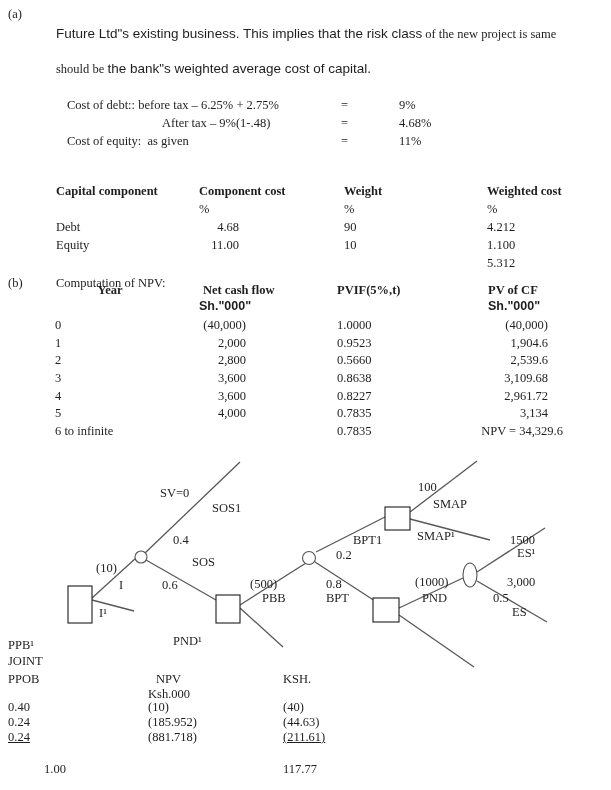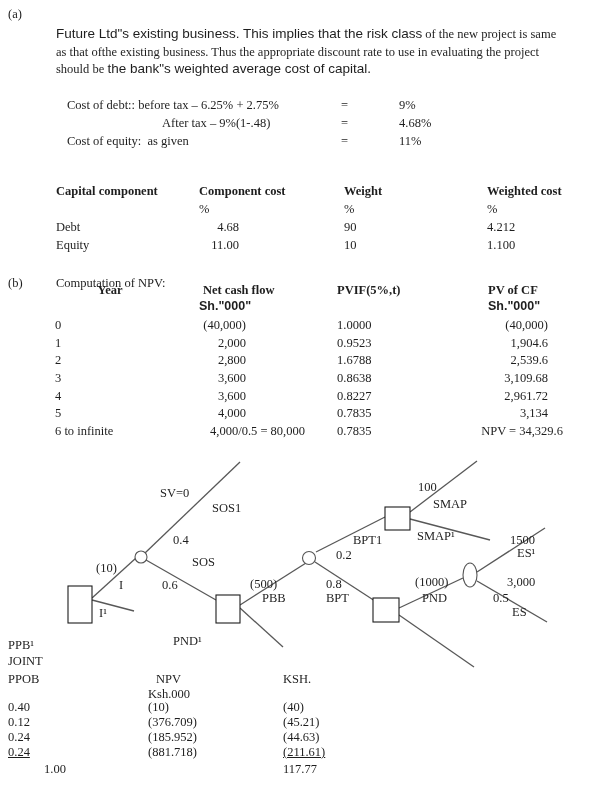--- a/index.html
+++ b/index.html
@@ -51,21 +51,20 @@
   svg rect{stroke:#1c1c1c;stroke-width:1.1;fill:#ffffff;}
   svg circle,svg ellipse{stroke:#555;stroke-width:1.1;fill:#ffffff;}
 </style>
 </head>
 <body>
 
 <div class="page">
 
   <div class="abs" style="left:8px;top:7px">(a)</div>
   <div class="para-line" style="top:26px"><span class="sans">Future Ltd"s existing business. This implies that the risk class</span><span> of the new project is same</span></div>
-  <div class="para-line" style="top:45px"><span>as that ofthe existing business. Thus the appropriate discount rate to use in evaluating the project</span></div>
   <div class="para-line" style="top:61px"><span>should be </span><span class="sans">the bank"s weighted average cost of capital.</span></div>
 
   <div class="cost-row">
     <span class="abs lbl" style="top:98px">Cost of debt:: before tax – 6.25% + 2.75%</span>
     <span class="abs eq" style="top:98px">=</span>
     <span class="abs val" style="top:98px">9%</span>
   </div>
   <div class="cost-row">
     <span class="abs lbl-ind" style="top:116px">After tax – 9%(1-.48)</span>
     <span class="abs eq" style="top:116px">=</span>
@@ -95,20 +94,26 @@
         <span class="c2">4.68</span>
         <span class="c3">90</span>
         <span class="c4">4.212</span>
       </div>
       <div class="row">
         <span class="c1">Equity</span>
         <span class="c2">11.00</span>
         <span class="c3">10</span>
         <span class="c4">1.100</span>
       </div>
+      <div class="row">
+        <span class="c1"></span>
+        <span class="c2"></span>
+        <span class="c3"></span>
+        <span class="c4">5.312</span>
+      </div>
     </div>
 
   <div class="abs" style="left:8px;top:276px">(b)</div>
   <div class="abs" style="left:56px;top:276px">Computation of NPV:</div>
 
   <div class="abs bold" style="left:75px;top:283px;width:70px;text-align:center;white-space:pre">Year</div>
   <div class="abs bold" style="left:203px;top:283px">Net cash flow</div>
   <div class="abs bold" style="left:337px;top:283px">PVIF(5%,t)</div>
   <div class="abs bold" style="left:488px;top:283px">PV of CF</div>
   <div class="abs sansb" style="left:199px;top:299px">Sh."000"</div>
@@ -122,21 +127,21 @@
       </div>
       <div class="row">
         <span class="c1">1</span>
         <span class="c2">2,000</span>
         <span class="c3">0.9523</span>
         <span class="c4">1,904.6</span>
       </div>
       <div class="row">
         <span class="c1">2</span>
         <span class="c2">2,800</span>
-        <span class="c3">1.6788</span>
+        <span class="c3">0.5660</span>
         <span class="c4">2,539.6</span>
       </div>
       <div class="row">
         <span class="c1">3</span>
         <span class="c2">3,600</span>
         <span class="c3">0.8638</span>
         <span class="c4">3,109.68</span>
       </div>
       <div class="row">
         <span class="c1">4</span>
@@ -145,21 +150,20 @@
         <span class="c4">2,961.72</span>
       </div>
       <div class="row">
         <span class="c1">5</span>
         <span class="c2">4,000</span>
         <span class="c3">0.7835</span>
         <span class="c4">3,134</span>
       </div>
       <div class="row">
         <span class="c1">6 to infinite</span>
-        <span class="c2">4,000/0.5 = 80,000</span>
         <span class="c3">0.7835</span>
         <span class="c4">NPV = 34,329.6</span>
       </div>
     </div>
 
 
   <svg width="611" height="218" viewBox="0 0 611 218">
     <line x1="145" y1="98" x2="240" y2="7"></line>
     <line x1="92" y1="143" x2="136" y2="103"></line>
     <line x1="92" y1="145" x2="134" y2="156"></line>
@@ -215,25 +219,20 @@
   <div class="abs" style="left:156px;top:672px">NPV</div>
   <div class="abs" style="left:283px;top:672px">KSH.</div>
   <div class="abs" style="left:148px;top:687px">Ksh.000</div>
   <div class="b-rows">
       <div class="row">
         <span class="c1">0.40</span>
         <span class="c2">(10)</span>
         <span class="c3">(40)</span>
       </div>
       <div class="row">
-        <span class="c1">0.12</span>
-        <span class="c2">(376.709)</span>
-        <span class="c3">(45.21)</span>
-      </div>
-      <div class="row">
         <span class="c1">0.24</span>
         <span class="c2">(185.952)</span>
         <span class="c3">(44.63)</span>
       </div>
       <div class="row">
         <span class="c1">0.24</span>
         <span class="c2">(881.718)</span>
         <span class="c3">(211.61)</span>
       </div>
     </div>

